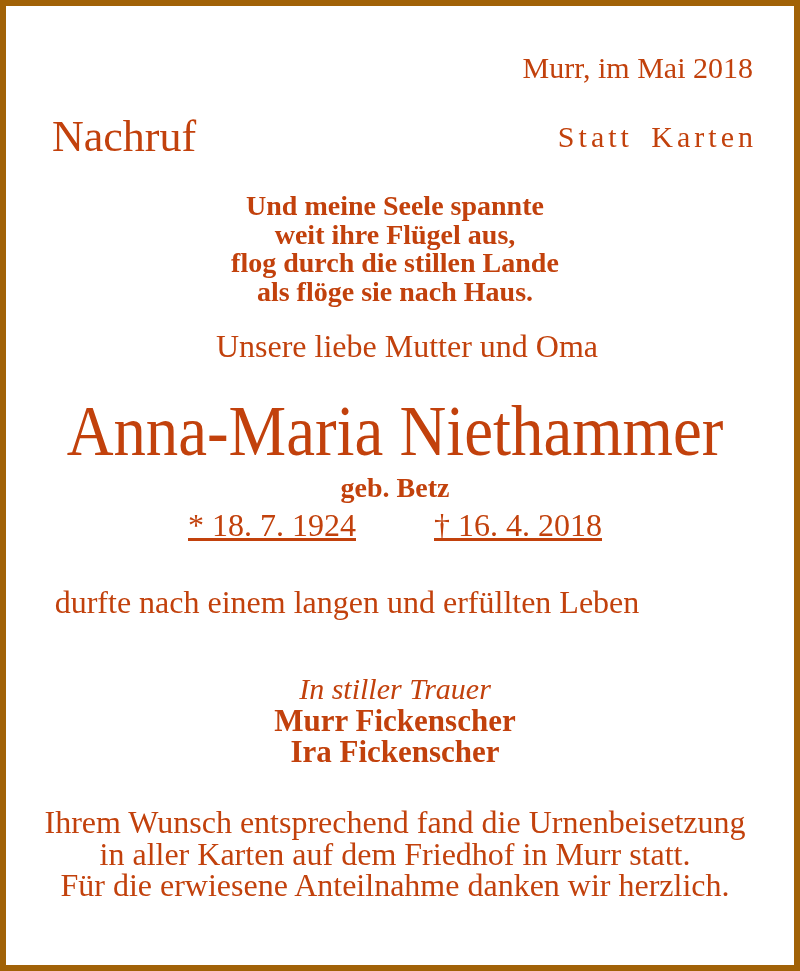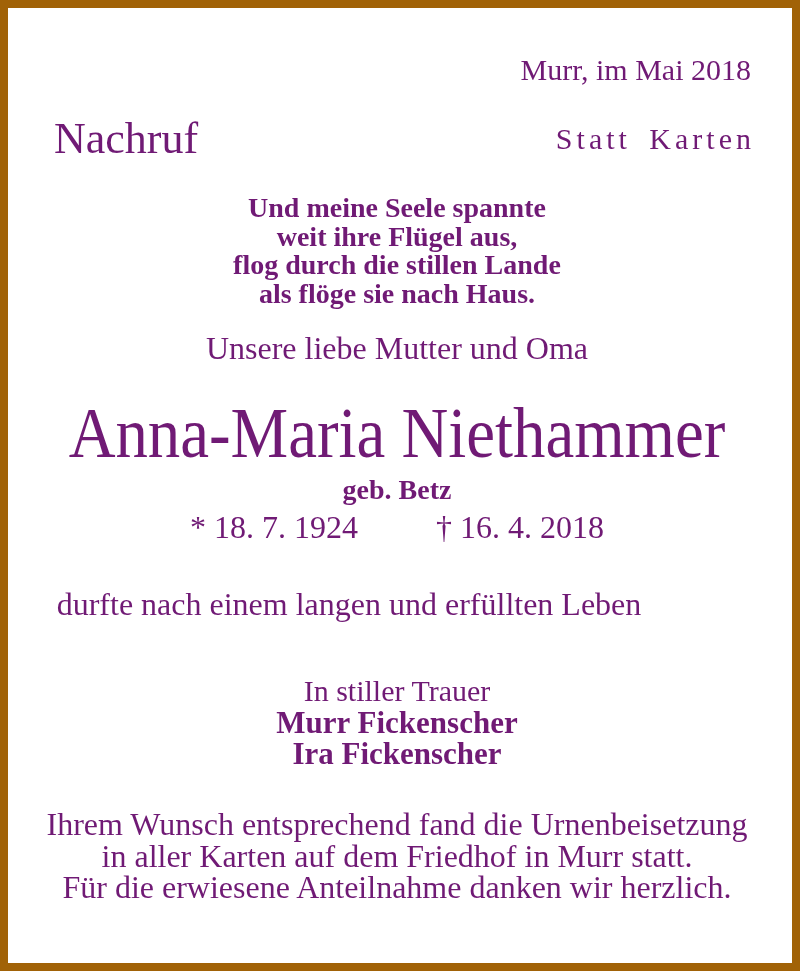--- a/index.html
+++ b/index.html
@@ -5,24 +5,24 @@
   html, body {
     margin: 0; padding: 0;
     width: 800px; height: 971px;
     background: #ffffff;
     overflow: hidden;
   }
   .frame {
     position: relative;
     box-sizing: border-box;
     width: 800px; height: 971px;
-    border: 8px solid #a16207;
+    border: 6px solid #a16207;
     background: #ffffff;
     font-family: "Liberation Serif", serif;
-    color: #701a75;
+    color: #c2410c;
   }
   .abs { position: absolute; line-height: 1; }
 
   .dateline {
     top: 47px; right: 41px;       
     font-size: 30px;
   }
   .kicker-left {
     top: 109px; left: 46px;
     font-size: 44px;
@@ -37,20 +37,21 @@
     top: 186px; left: 0; width: 778px;
     text-align: center;
     font-size: 28px;
     line-height: 28.5px;
     font-weight: bold;
   }
   .intro {
     top: 324px; left: 0; width: 778px;
     text-align: center;
     font-size: 32px;
+    padding-left: 12px;
   }
   .name {
     top: 389px; left: 0; width: 778px;
     text-align: center;
     font-size: 72px;
     transform: scaleX(0.9);
     transform-origin: center;
     white-space: nowrap;
   }
   .maiden {
@@ -58,31 +59,33 @@
     text-align: center;
     font-size: 28px;
     font-weight: bold;
   }
   .dates {
     top: 503px; left: 0; width: 778px;
     display: flex;
     justify-content: center;
     gap: 78px;
     font-size: 32px;
+    text-decoration: underline;
   }
   .body-par {
     top: 574px; left: 0; width: 682px;
     text-align: center;
     font-size: 32px;
     line-height: 44px;
   }
   .trauer {
     top: 668px; left: 0; width: 778px;
     text-align: center;
     font-size: 30px;
+    font-style: italic;
   }
   .mourners {
     top: 699px; left: 0; width: 778px;
     text-align: center;
     font-size: 31px;
     line-height: 31px;
     font-weight: bold;
   }
   .closing {
     top: 801px; left: 0; width: 778px;

